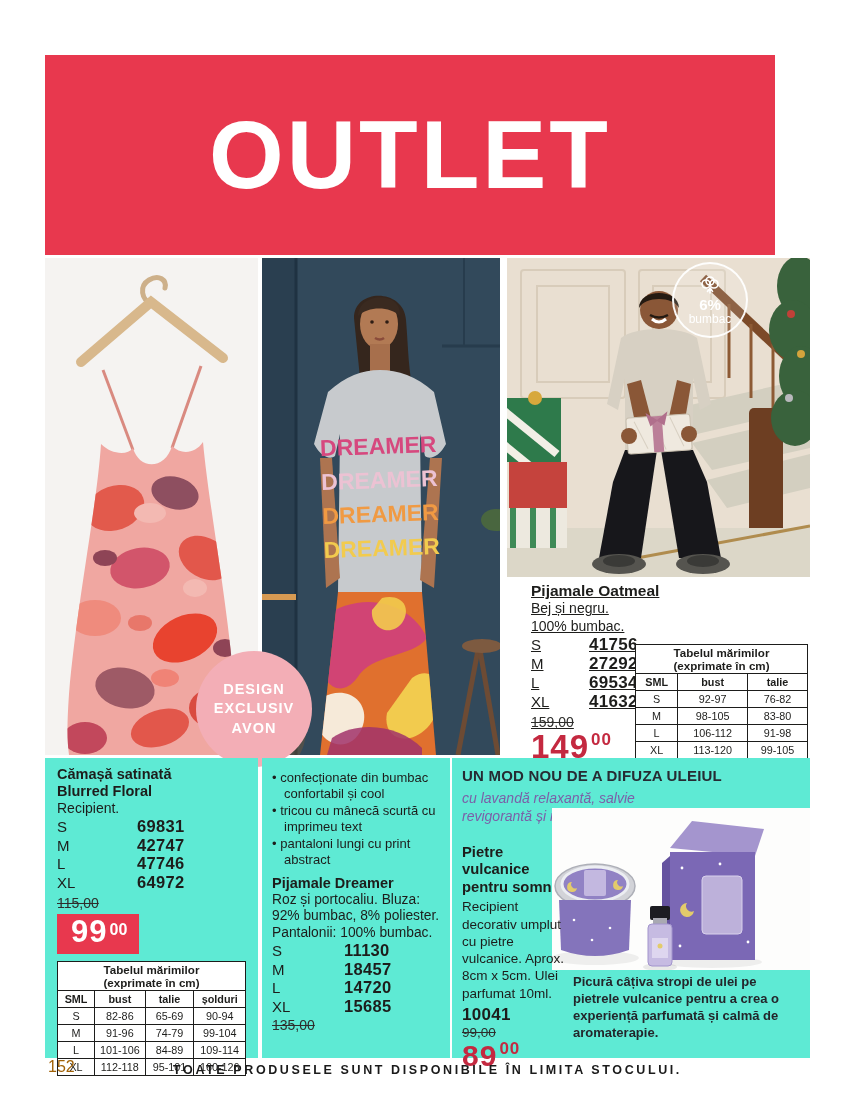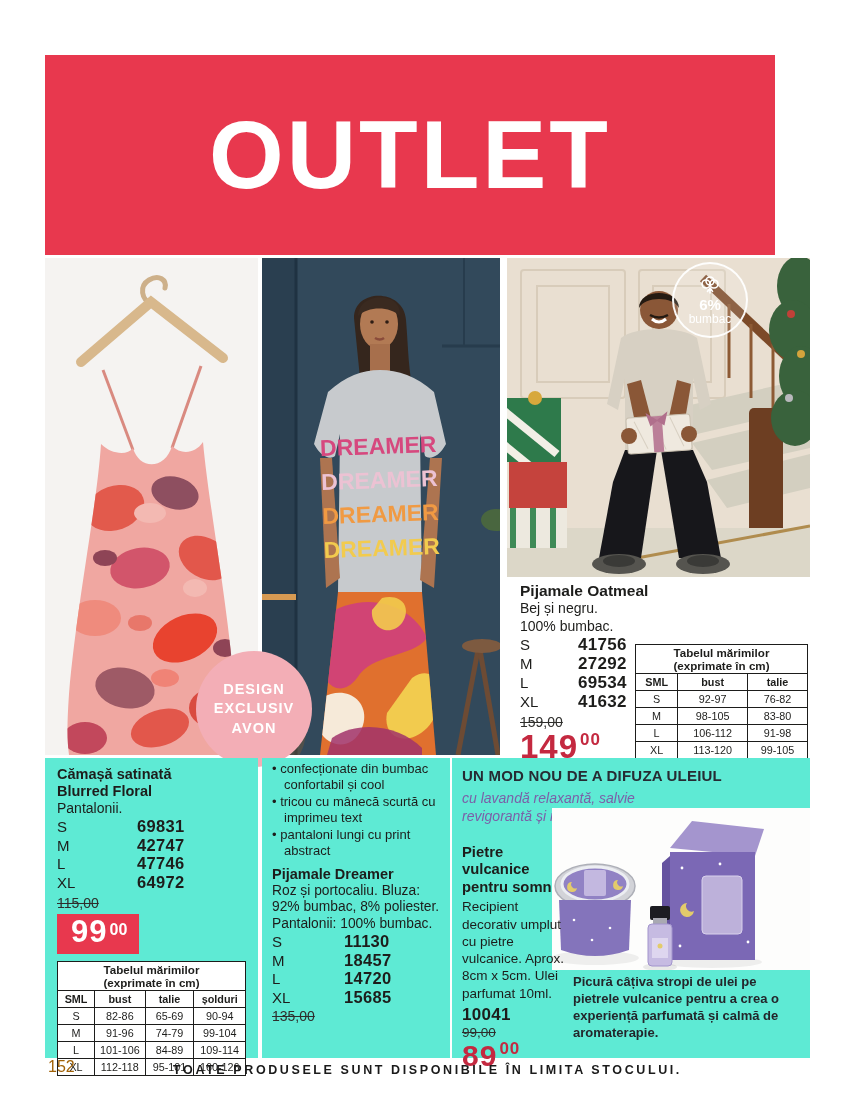--- a/index.html
+++ b/index.html
@@ -24,21 +24,21 @@
     color:#fff;font-weight:bold;font-size:14.5px;letter-spacing:1px;line-height:1.35;text-align:center;}
   .badge-cotton{position:absolute;left:672px;top:262px;width:76px;height:76px;border-radius:50%;
     border:2px solid rgba(255,255,255,.95);background:rgba(255,255,255,.14);color:#fff;
     display:flex;flex-direction:column;align-items:center;justify-content:center;line-height:1.05;box-sizing:border-box;}
   .badge-cotton .pct{font-size:15px;font-weight:bold;}
   .badge-cotton .lbl{font-size:12px;text-align:center;}
 
   
   .panel{position:absolute;background:#5eead4;box-sizing:border-box;}
   #panel-camasa{left:45px;top:758px;width:213px;height:300px;padding:8px 12px;}
-  #panel-dreamer{left:262px;top:758px;width:188px;height:300px;padding:3px 10px;}
+  #panel-dreamer{left:262px;top:758px;width:188px;height:300px;padding:12px 10px;}
   #panel-ulei{left:452px;top:758px;width:358px;height:300px;}
 
   .pname{font-weight:bold;font-size:14.5px;line-height:1.18;}
   .ptext{font-size:14px;line-height:1.2;}
   .size-row{display:flex;align-items:baseline;height:18.5px;font-size:15px;}
   .size-row .sz{flex:none;}
   #panel-camasa .sz{width:80px;}
   #panel-dreamer .sz{width:72px;}
   #oatmeal-info .sz{width:58px;}
   .code{font-weight:bold;font-size:16.5px;letter-spacing:.3px;}
@@ -55,21 +55,21 @@
   table.sizes th{font-weight:bold;}
   .tbl-title{font-weight:bold;font-size:11.6px;line-height:1.12;}
   #panel-camasa table.sizes{margin-top:7px;width:189px;}
   #oatmeal-table{position:absolute;left:635px;top:644px;width:173px;}
 
   .bullets{margin:0;padding:0;list-style:none;font-size:13px;line-height:1.2;}
   .bullets li{padding-left:12px;text-indent:-12px;margin-bottom:2px;}
   .bullets li::before{content:"• ";}
 
   
-  #oatmeal-info{position:absolute;left:520px;top:582px;width:300px;}
+  #oatmeal-info{position:absolute;left:531px;top:582px;width:300px;text-decoration:underline;}
   #oatmeal-info .pname{font-size:15.5px;}
   #oatmeal-info .ptext{font-size:14px;line-height:1.25;}
   #oatmeal-info .code{font-size:17px;}
   #oatmeal-info .size-row{height:18.8px;}
 
   
   .ulei-title{position:absolute;left:10px;top:9px;font-weight:bold;font-size:15px;color:#262b33;letter-spacing:.2px;}
   .ulei-sub{position:absolute;left:10px;top:31px;font-style:italic;color:#7b60a8;font-size:14px;line-height:1.3;}
   .ulei-img{position:absolute;left:100px;top:50px;width:258px;height:162px;background:#fdfdfc;}
   .ulei-col{position:absolute;left:10px;top:86px;width:110px;}
@@ -319,21 +319,21 @@
           <td>XL</td>
           <td>113-120</td>
           <td>99-105</td>
         </tr>
   </tbody>
     </table>
 
   <div class="panel" id="panel-camasa">
     <div class="pname">Cămașă satinată</div>
     <div class="pname">Blurred Floral</div>
-    <div class="ptext">Pantalonii.</div>
+    <div class="ptext">Recipient.</div>
     <div class="size-row">
       <span class="sz">S</span>
       <span class="code">69831</span>
     </div>
     <div class="size-row">
       <span class="sz">M</span>
       <span class="code">42747</span>
     </div>
     <div class="size-row">
       <span class="sz">L</span>

